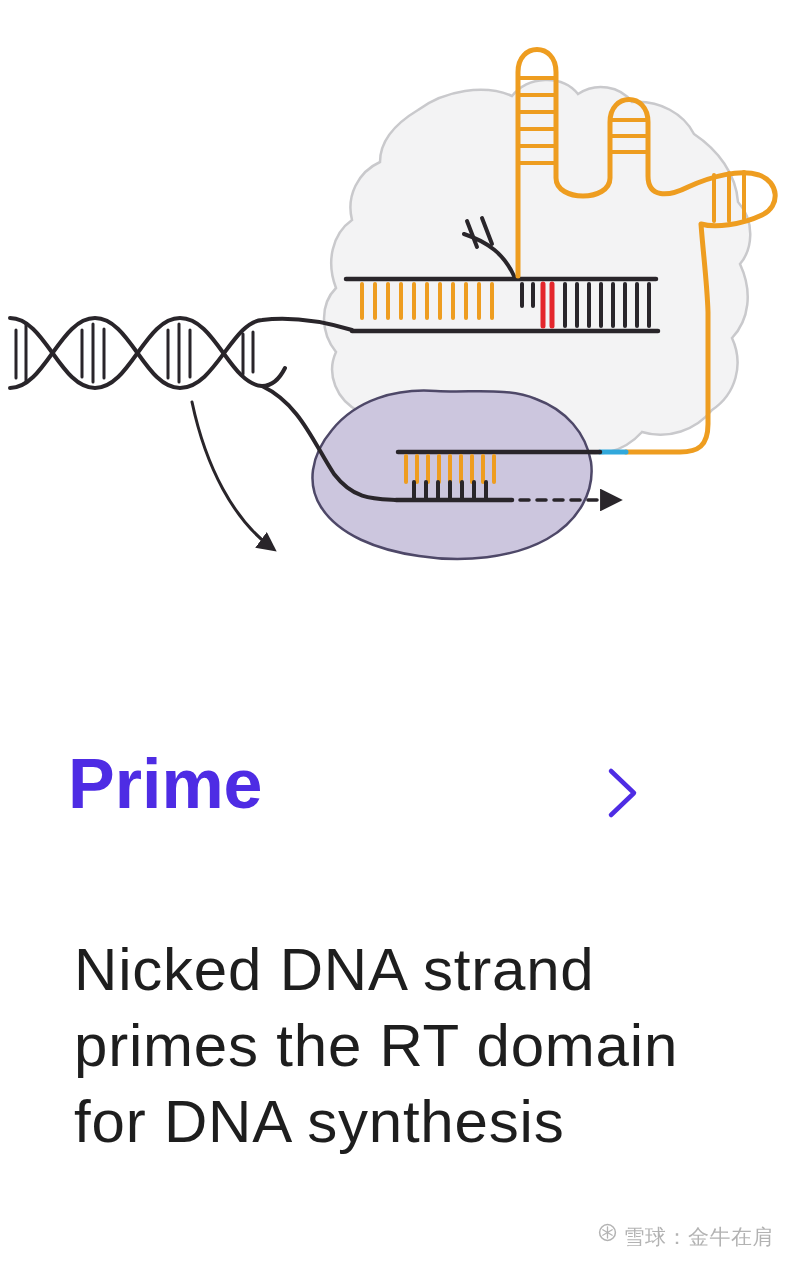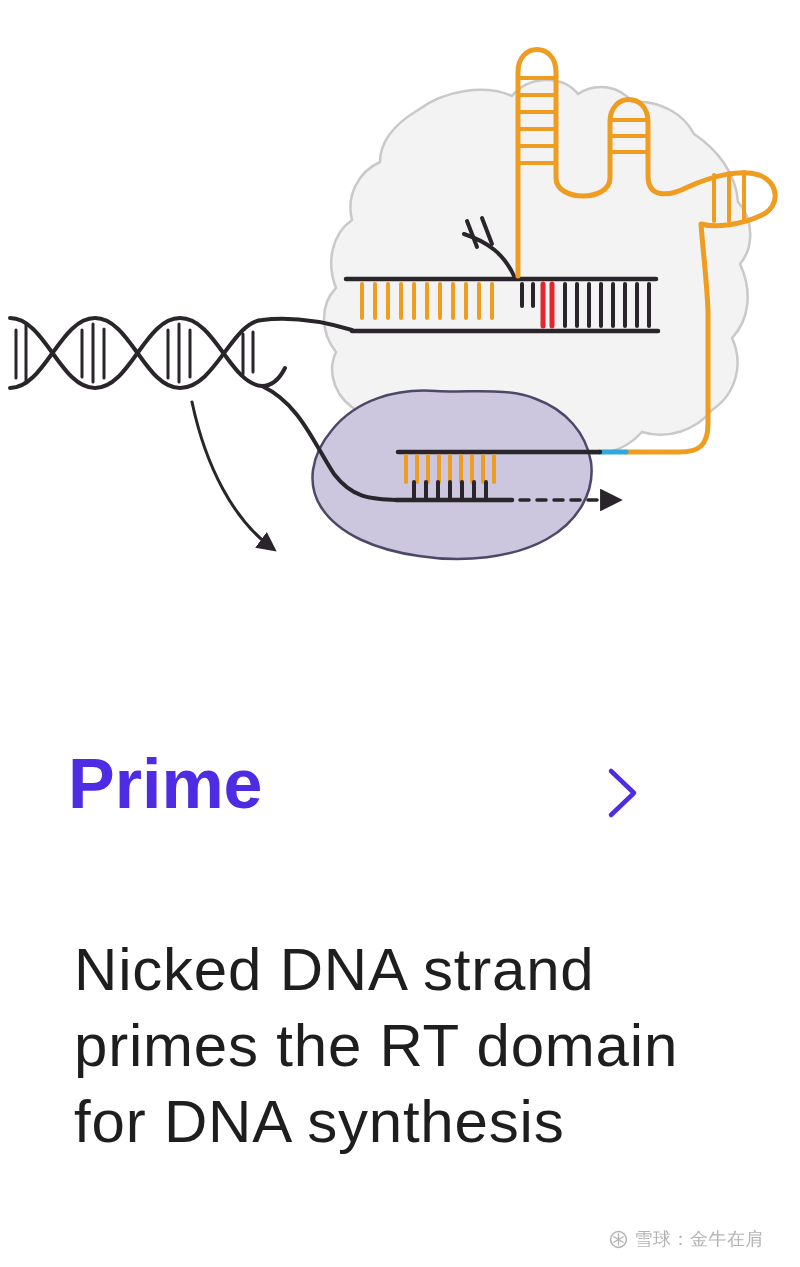--- a/index.html
+++ b/index.html
@@ -24,24 +24,24 @@
     font-size:70px;font-weight:600;letter-spacing:0px;
     color:var(--accent-purple,#4E2CE4);
   }
   .chevron{position:absolute;left:604px;top:766px;color:var(--accent-purple,#4E2CE4);}
   .desc{
     position:absolute;left:74px;top:872px;width:610px;
     font-size:60px;line-height:1.27;letter-spacing:0.8px;
     font-weight:500;color:var(--body-text,#1E1E1E);
   }
   .watermark{
-    position:absolute;right:36px;bottom:16px;
-    display:flex;align-items:center;gap:7px;
+    position:absolute;right:26px;bottom:16px;
+    display:flex;align-items:flex-start;gap:7px;
     color:var(--watermark-gray,#B3B3B3);
-    font-size:18px;letter-spacing:0.5px;
+    font-size:21px;letter-spacing:0.5px;
     font-family:"Liberation Sans","DejaVu Sans",sans-serif;
   }
   .wm-icon{display:inline-flex;}
 </style>
 </head>
 <body>
 
 <div class="stage">
 
   <svg class="illustration" width="800" height="620" viewBox="0 0 800 620" xmlns="http://www.w3.org/2000/svg">

